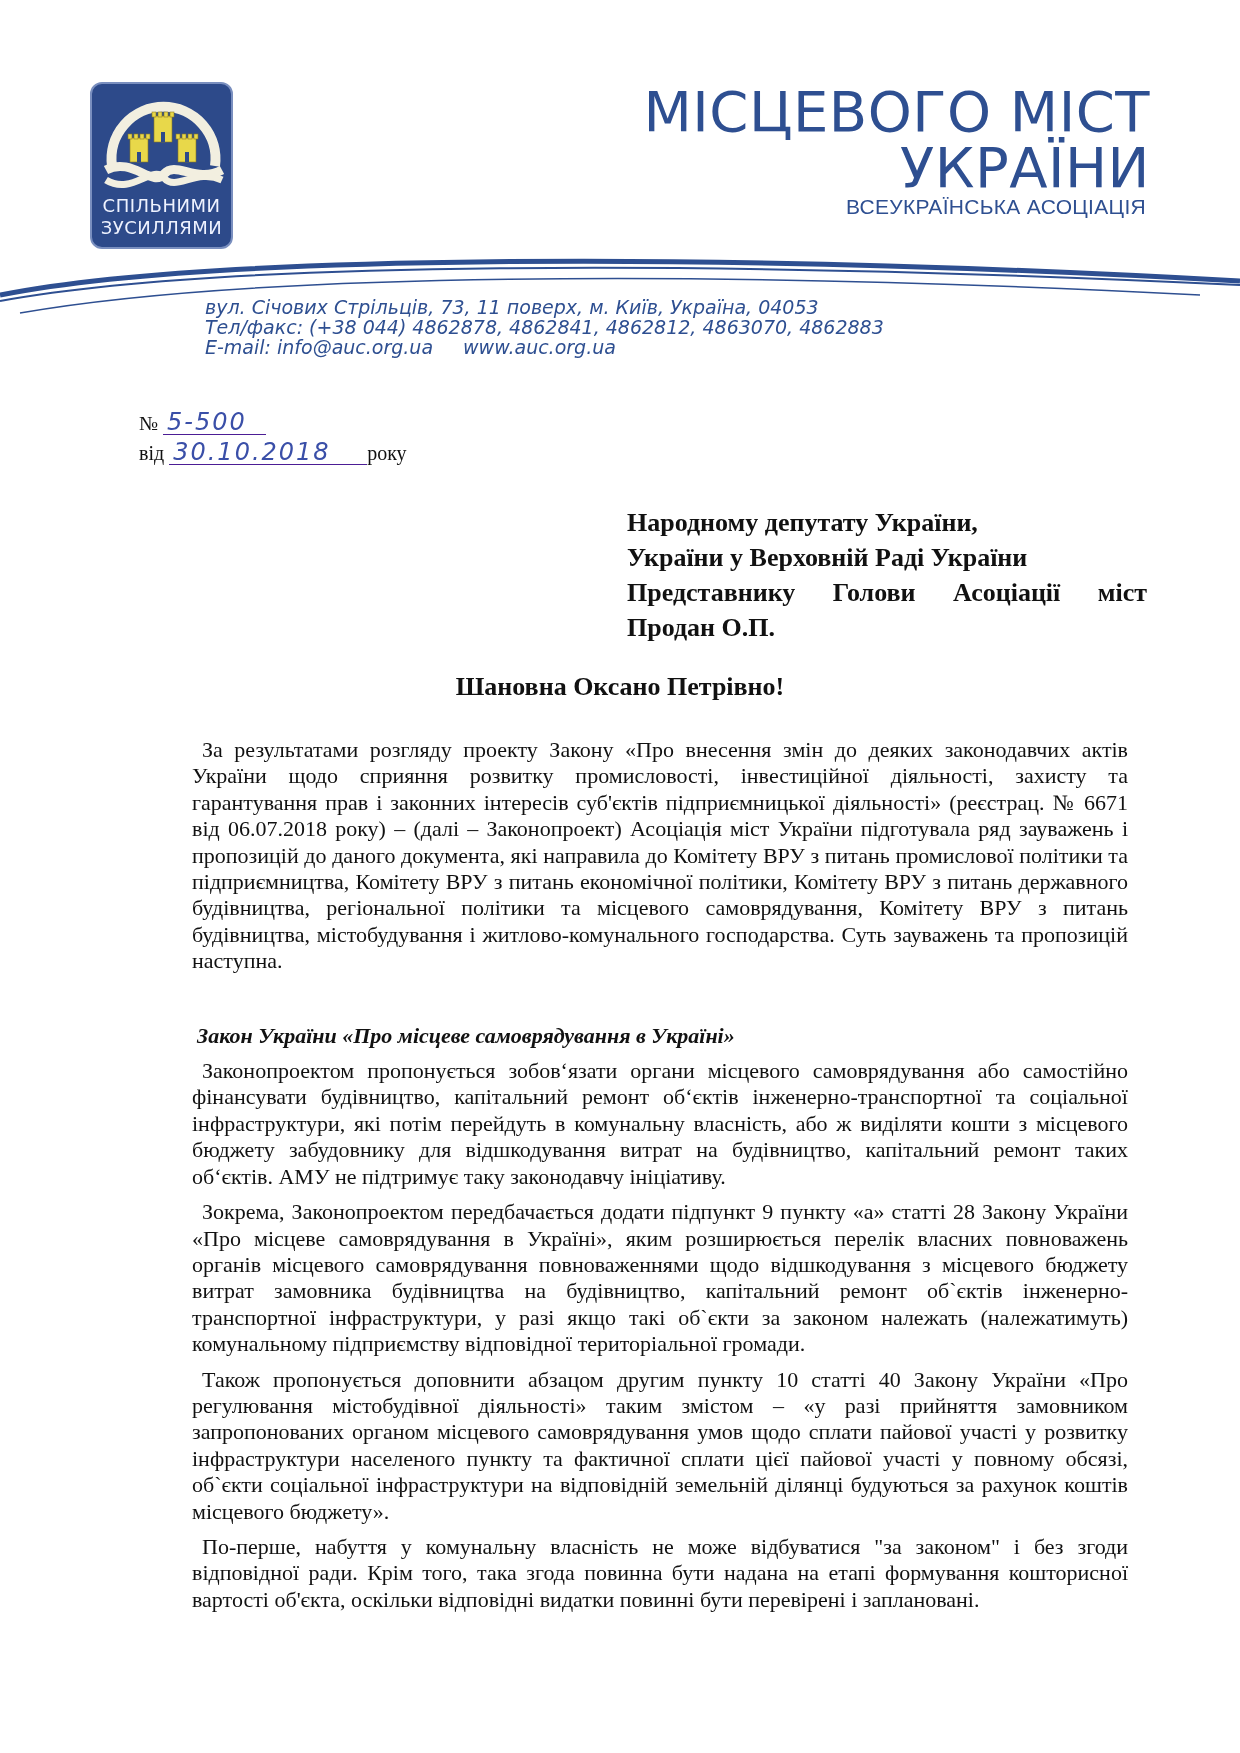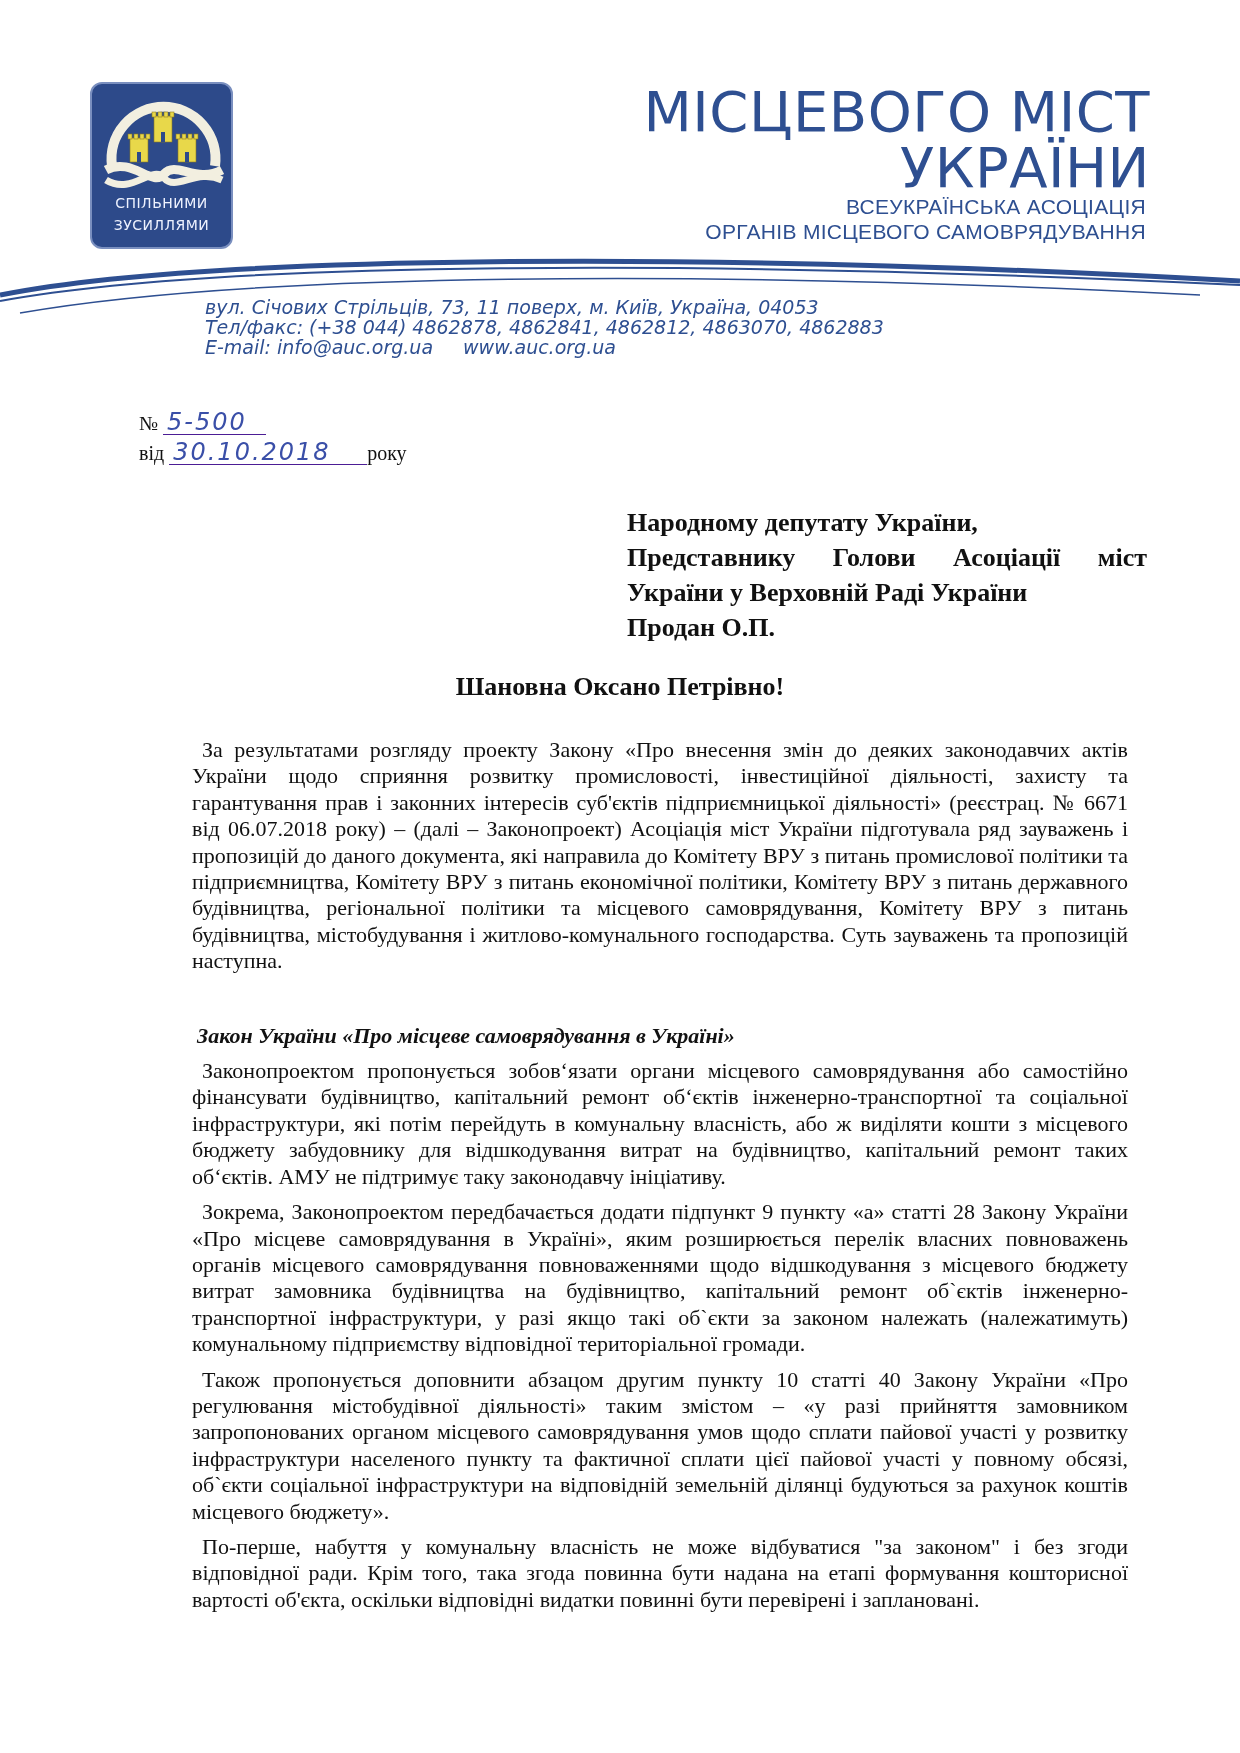--- a/index.html
+++ b/index.html
@@ -8,21 +8,21 @@
 
   
   .logo {
     position: absolute; left: 90px; top: 82px; width: 143px; height: 167px;
     background: #2d4a8a; border-radius: 12px; border: 2px solid #7a8fbf;
     box-sizing: border-box; overflow: hidden;
   }
   .logo svg { position: absolute; left: 0; top: 0; }
   .logo-word {
     position: absolute; left: 0; width: 100%; text-align: center;
-    color: #eef2ff; font-family: "DejaVu Sans", sans-serif; font-size: 14px;
+    color: #eef2ff; font-family: "DejaVu Sans", sans-serif; font-size: 18px;
     letter-spacing: 0.5px;
   }
 
   
   .org-title {
     position: absolute; left: 410px; top: 84px; width: 740px; text-align: right;
     color: #2e4f91; font-family: "DejaVu Sans", sans-serif; font-size: 56px;
     letter-spacing: 0.5px; font-weight: normal; line-height: 1;
   }
   .org-sub {
@@ -115,21 +115,20 @@
         <rect x="93" y="68" width="4" height="10"></rect>
       </g>
       <text x="71" y="20" fill="#2d4a8a" font-size="8" text-anchor="middle" font-family="DejaVu Sans, sans-serif"></text>
     </svg>
     <div class="logo-word" style="top:111px;">СПІЛЬНИМИ</div>
     <div class="logo-word" style="top:133px;">ЗУСИЛЛЯМИ</div>
   </div>
 
   <div class="org-title">МІСЦЕВОГО МІСТ УКРАЇНИ</div>
   <div class="org-sub l1">ВСЕУКРАЇНСЬКА АСОЦІАЦІЯ</div>
-  <div class="org-sub l2">ОРГАНІВ МІСЦЕВОГО САМОВРЯДУВАННЯ</div>
 
   <svg class="swoosh" width="1240" height="60" viewBox="0 0 1240 60">
     <path d="M0 40 C 200 0, 700 -4, 1240 26" fill="none" stroke="#2e4f91" stroke-width="5"></path>
     <path d="M0 46 C 220 6, 700 4, 1240 30" fill="none" stroke="#2e4f91" stroke-width="2"></path>
     <path d="M20 58 C 250 18, 700 14, 1200 40" fill="none" stroke="#2e4f91" stroke-width="1.5"></path>
   </svg>
 
   <div class="contacts">
     <div class="row">вул. Січових Стрільців, 73, 11 поверх, м. Київ, Україна, 04053</div>
     <div class="row">Тел/факс: (+38 044) 4862878, 4862841, 4862812, 4863070, 4862883</div>
@@ -144,22 +143,22 @@
       <span class="hand num">5-500</span>
     </div>
     <div class="line">
       <span>від</span>
       <span class="hand date">30.10.2018</span><span>року</span>
     </div>
   </div>
 
   <div class="addressee">
     <div class="ln">Народному депутату України,</div>
+    <div class="ln">України у Верховній Раді України</div>
     <div class="ln just">Представнику Голови Асоціації міст</div>
-    <div class="ln">України у Верховній Раді України</div>
     <div class="ln">Продан О.П.</div>
   </div>
 
   <div class="salutation">Шановна Оксано Петрівно!</div>
 
   <div class="body">
     <p class="first">За результатами розгляду проекту Закону «Про внесення змін до деяких законодавчих актів України щодо сприяння розвитку промисловості, інвестиційної діяльності, захисту та гарантування прав і законних інтересів суб'єктів підприємницької діяльності» (реєстрац. № 6671 від 06.07.2018 року) – (далі – Законопроект) Асоціація міст України підготувала ряд зауважень і пропозицій до даного документа, які направила до Комітету ВРУ з питань промислової політики та підприємництва, Комітету ВРУ з питань економічної політики, Комітету ВРУ з питань державного будівництва, регіональної політики та місцевого самоврядування, Комітету ВРУ з питань будівництва, містобудування і житлово-комунального господарства. Суть зауважень та пропозицій наступна.</p>
     <div class="spacer"></div>
     <div class="heading">Закон України «Про місцеве самоврядування в Україні»</div>
     <p class="first">Законопроектом пропонується зобов‘язати органи місцевого самоврядування або самостійно фінансувати будівництво, капітальний ремонт об‘єктів інженерно-транспортної та соціальної інфраструктури, які потім перейдуть в комунальну власність, або ж виділяти кошти з місцевого бюджету забудовнику для відшкодування витрат на будівництво, капітальний ремонт таких об‘єктів. АМУ не підтримує таку законодавчу ініціативу.</p>

